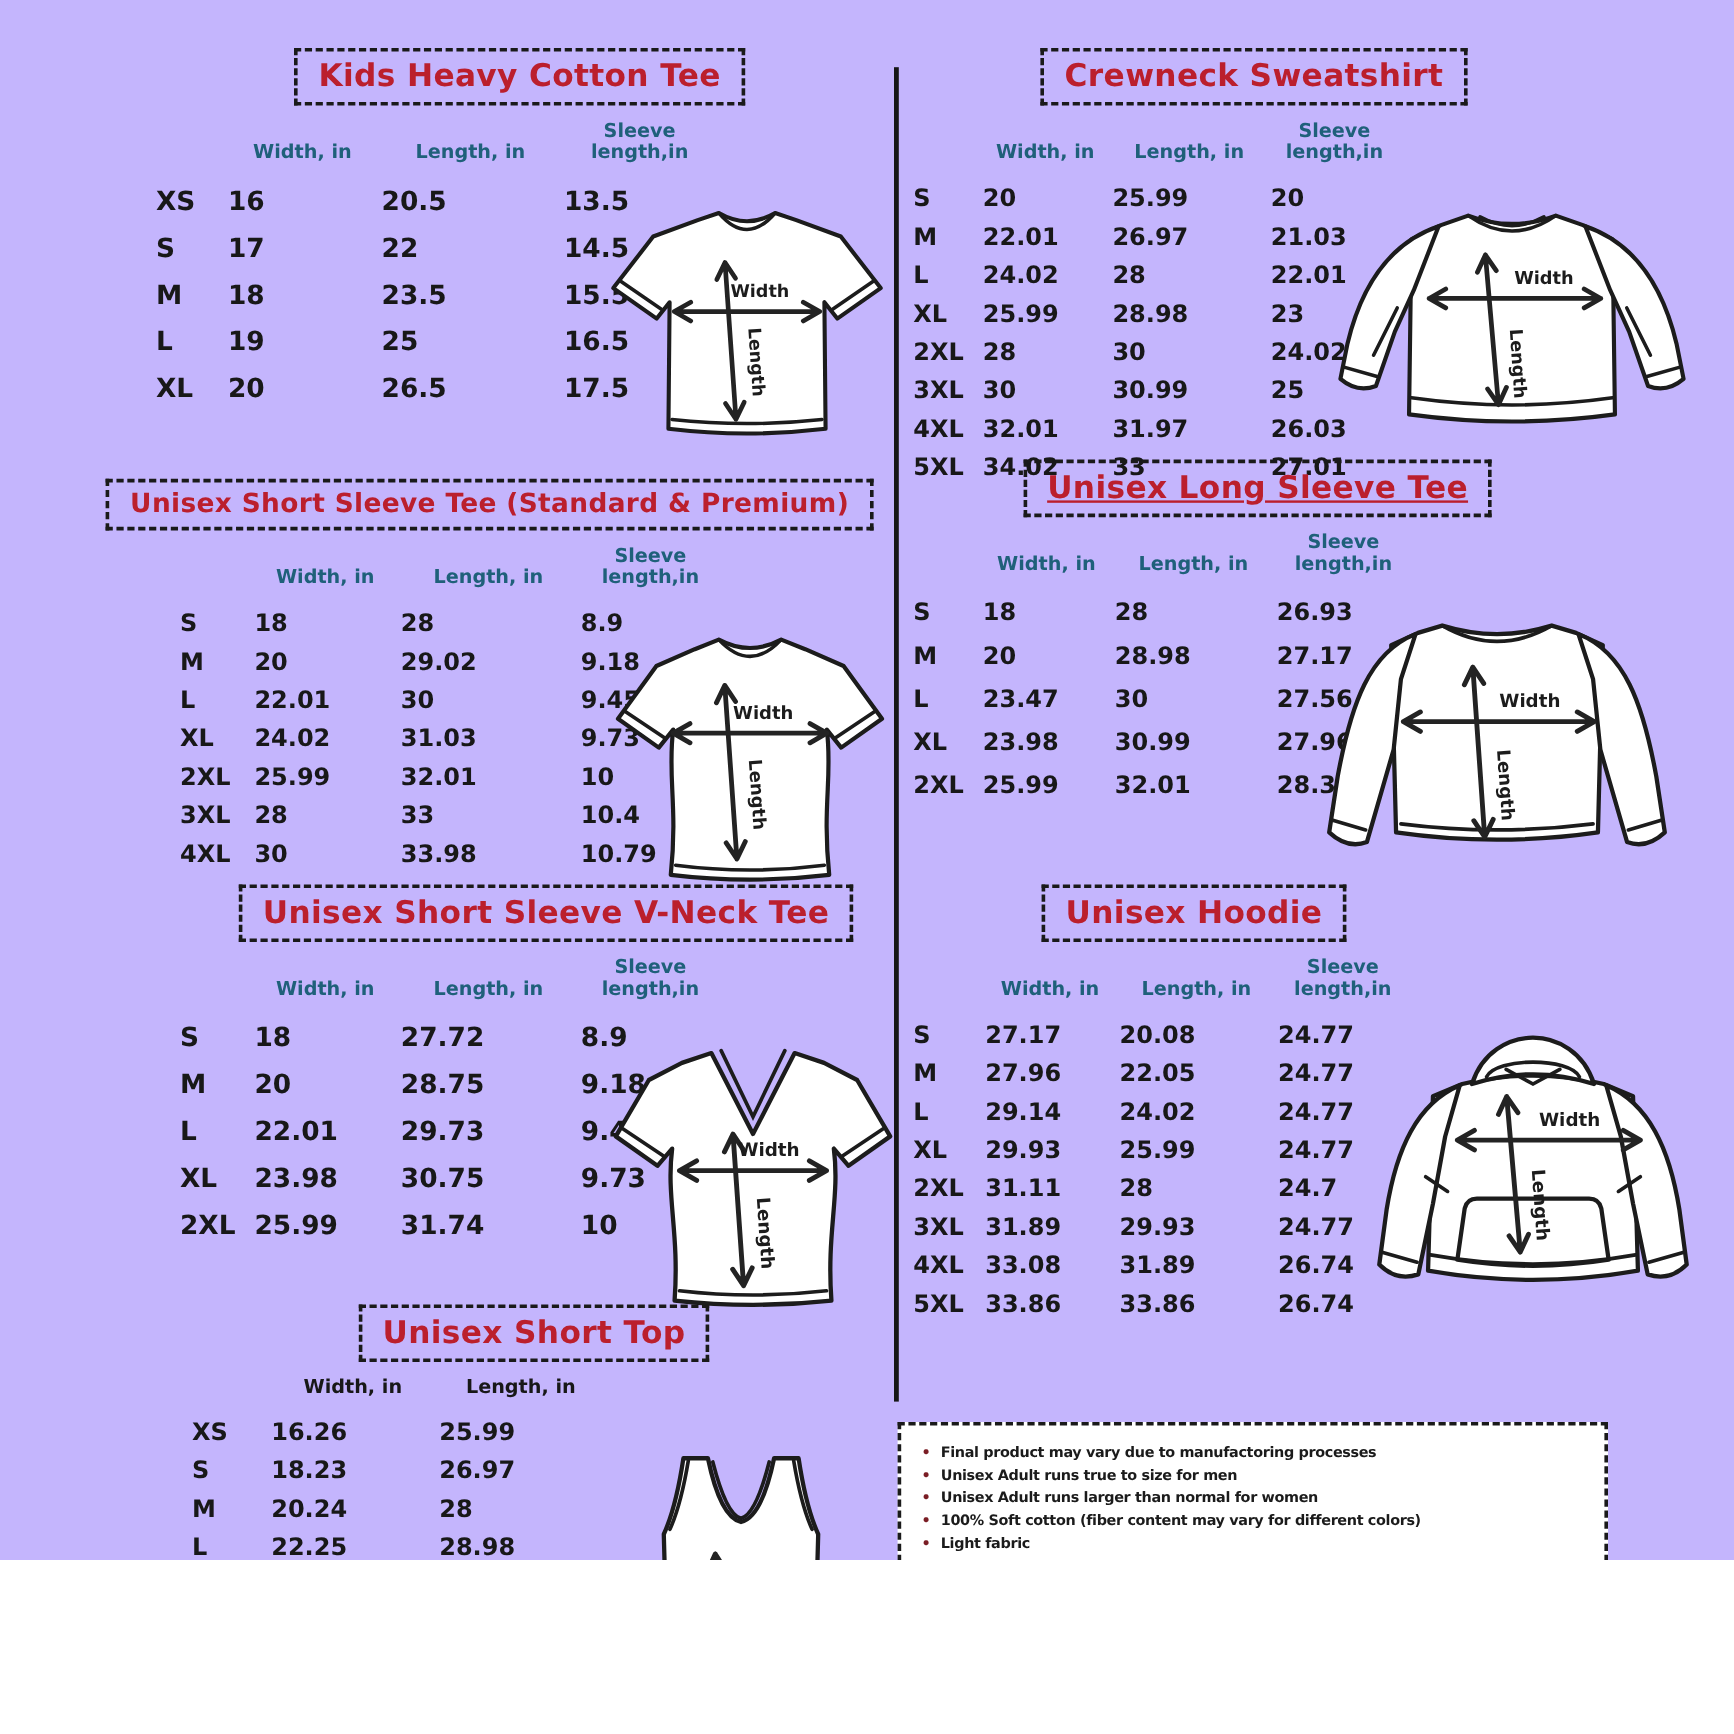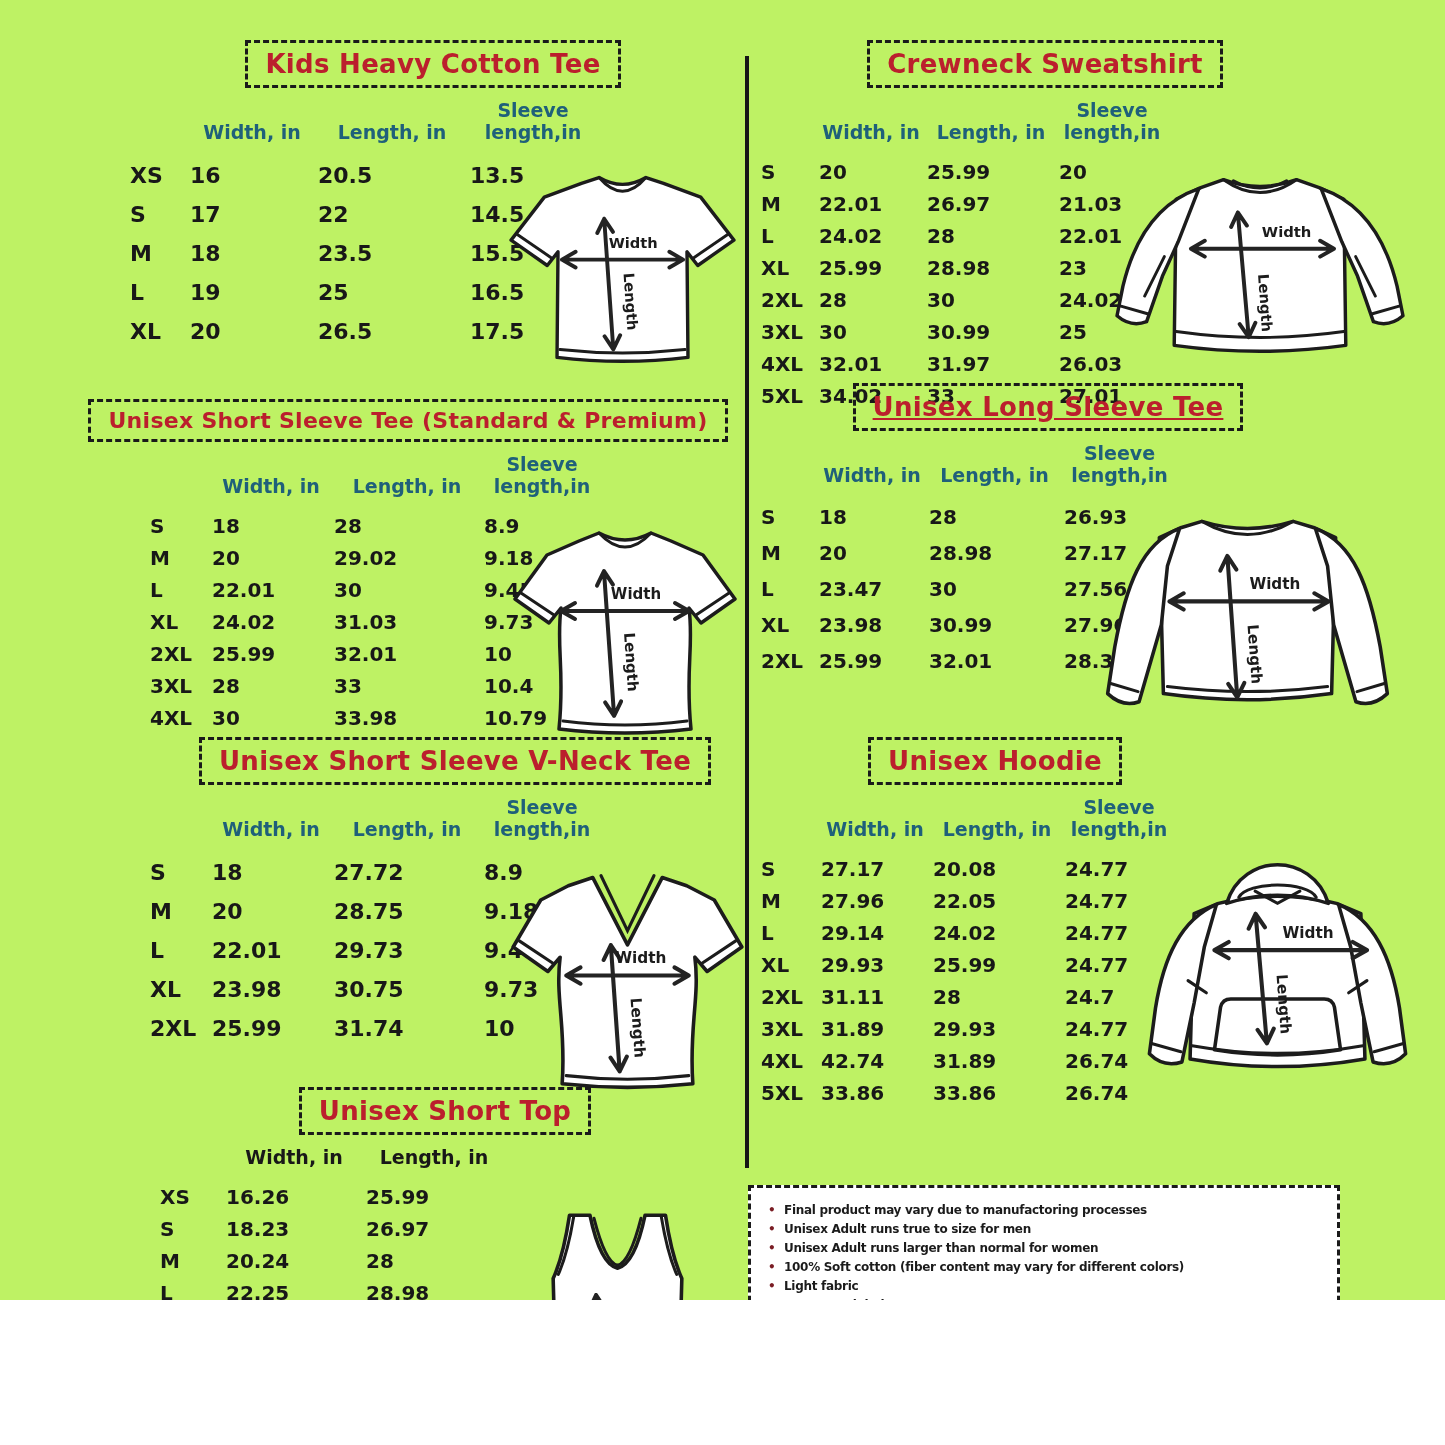--- a/index.html
+++ b/index.html
@@ -1,18 +1,18 @@
 <!DOCTYPE html>
 <html><head>
 <meta charset="utf-8">
 <style>
   * { margin:0; padding:0; box-sizing:border-box; }
   html,body { background:#ffffff; }
   body { font-family:"DejaVu Sans", sans-serif; font-weight:bold; color:#1b1b1b; }
-  .page { position:relative; width:1445px; height:1300px; background:#bef264; overflow:hidden; }
+  .page { position:relative; width:1445px; height:1300px; background:#c4b5fd; overflow:hidden; }
 
   .divider { position:absolute; left:745px; top:56px; width:4px; height:1112px; background:#161616; }
 
   .panel { position:absolute; }
   .p-kids  { left:40px;  top:35px;  width:700px; height:345px; }
   .p-crew  { left:755px; top:35px;  width:690px; height:345px; }
   .p-short { left:40px;  top:394px; width:700px; height:355px; }
   .p-long  { left:755px; top:378px; width:690px; height:355px; }
   .p-vneck { left:40px;  top:732px; width:700px; height:352px; }
   .p-hood  { left:755px; top:732px; width:690px; height:352px; }
@@ -26,21 +26,21 @@
   .p-kids  .title-box { transform:translateX(43px); }
   .p-crew  .title-box { transform:translateX(-55px); }
   .p-short .title-box { transform:translateX(18px); font-size:22px; }
   .p-long  .title-box { transform:translateX(-52px);text-decoration:underline; }
   .p-vneck .title-box { transform:translateX(65px); }
   .p-hood  .title-box { transform:translateX(-105px);text-align:center; }
   .p-tank  .title-box { transform:translateX(55px); }
 
   .size-table { border-collapse:collapse; margin-top:10px; }
   .size-table th {
-    color:#1f607a; font-size:19px; line-height:1.15; white-space:pre-line;
+    color:#1f607a; font-size:16px; line-height:1.15; white-space:pre-line;
     text-align:center; vertical-align:bottom; padding:2px 2px 12px 2px; font-weight:bold;
   }
   .size-table td { color:#181818; text-align:left; font-weight:bold; }
   .size-table td.size { padding-right:4px; }
   .black-head th { color:#181818; }
 
   .rows-big td     { font-size:22px; padding:7px 2px; }
   .rows-mid td     { font-size:20px; padding:6px 2px; }
   .rows-compact td { font-size:20px; padding:4px 2px; }
 
@@ -507,21 +507,21 @@
             <td class="c3">24.7</td>
           </tr>
           <tr>
             <td class="c0 size">3XL</td>
             <td class="c1">31.89</td>
             <td class="c2">29.93</td>
             <td class="c3">24.77</td>
           </tr>
           <tr>
             <td class="c0 size">4XL</td>
-            <td class="c1">42.74</td>
+            <td class="c1">33.08</td>
             <td class="c2">31.89</td>
             <td class="c3">26.74</td>
           </tr>
           <tr>
             <td class="c0 size">5XL</td>
             <td class="c1">33.86</td>
             <td class="c2">33.86</td>
             <td class="c3">26.74</td>
           </tr>
         </tbody>

